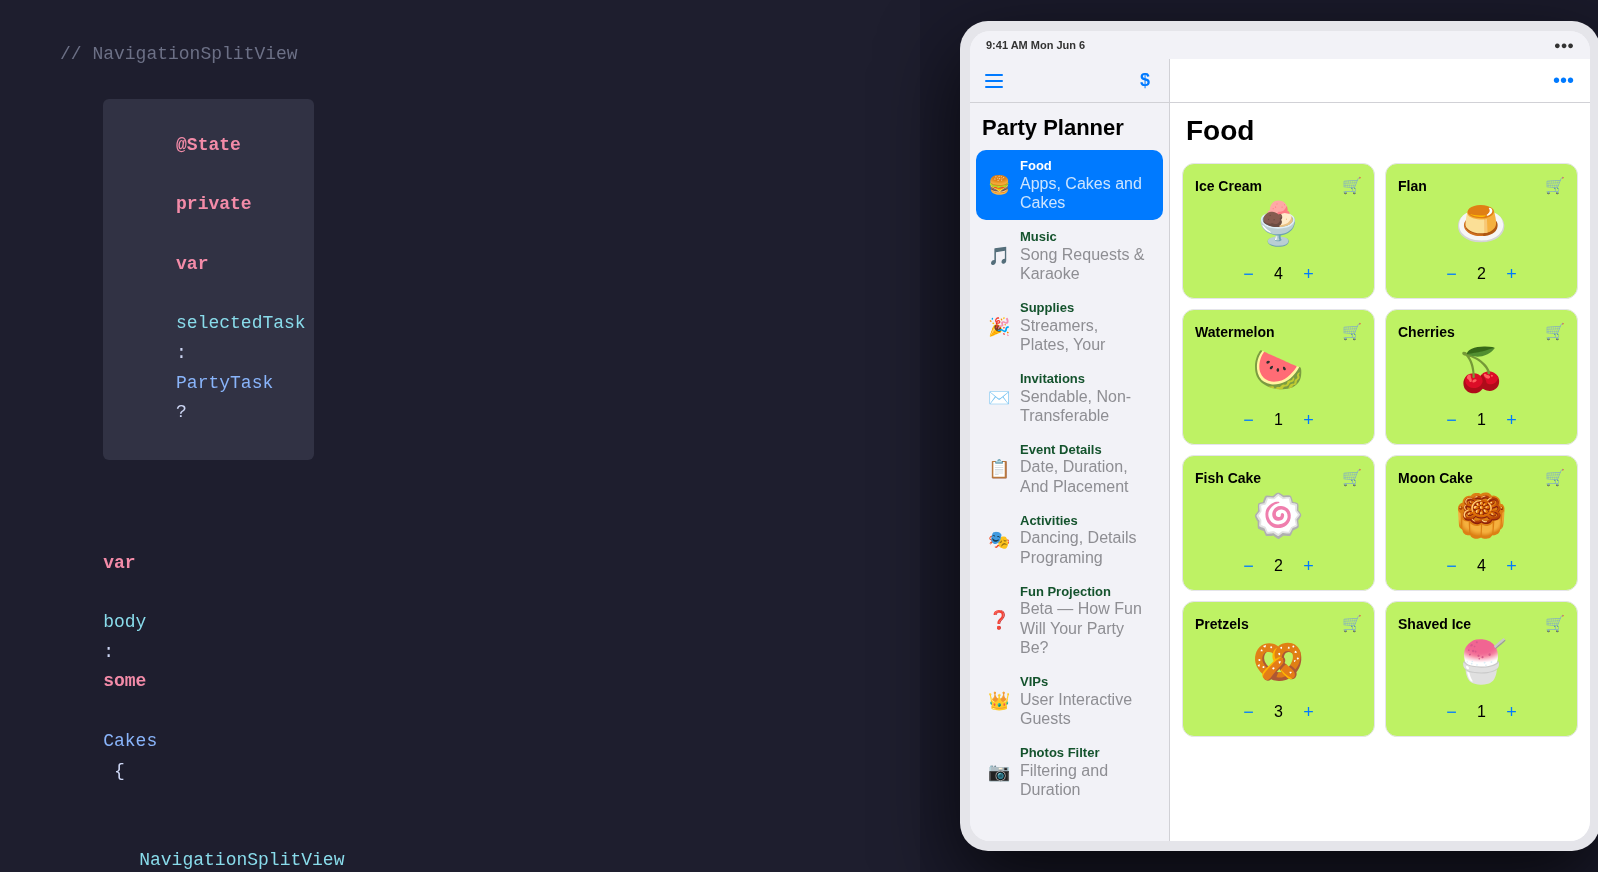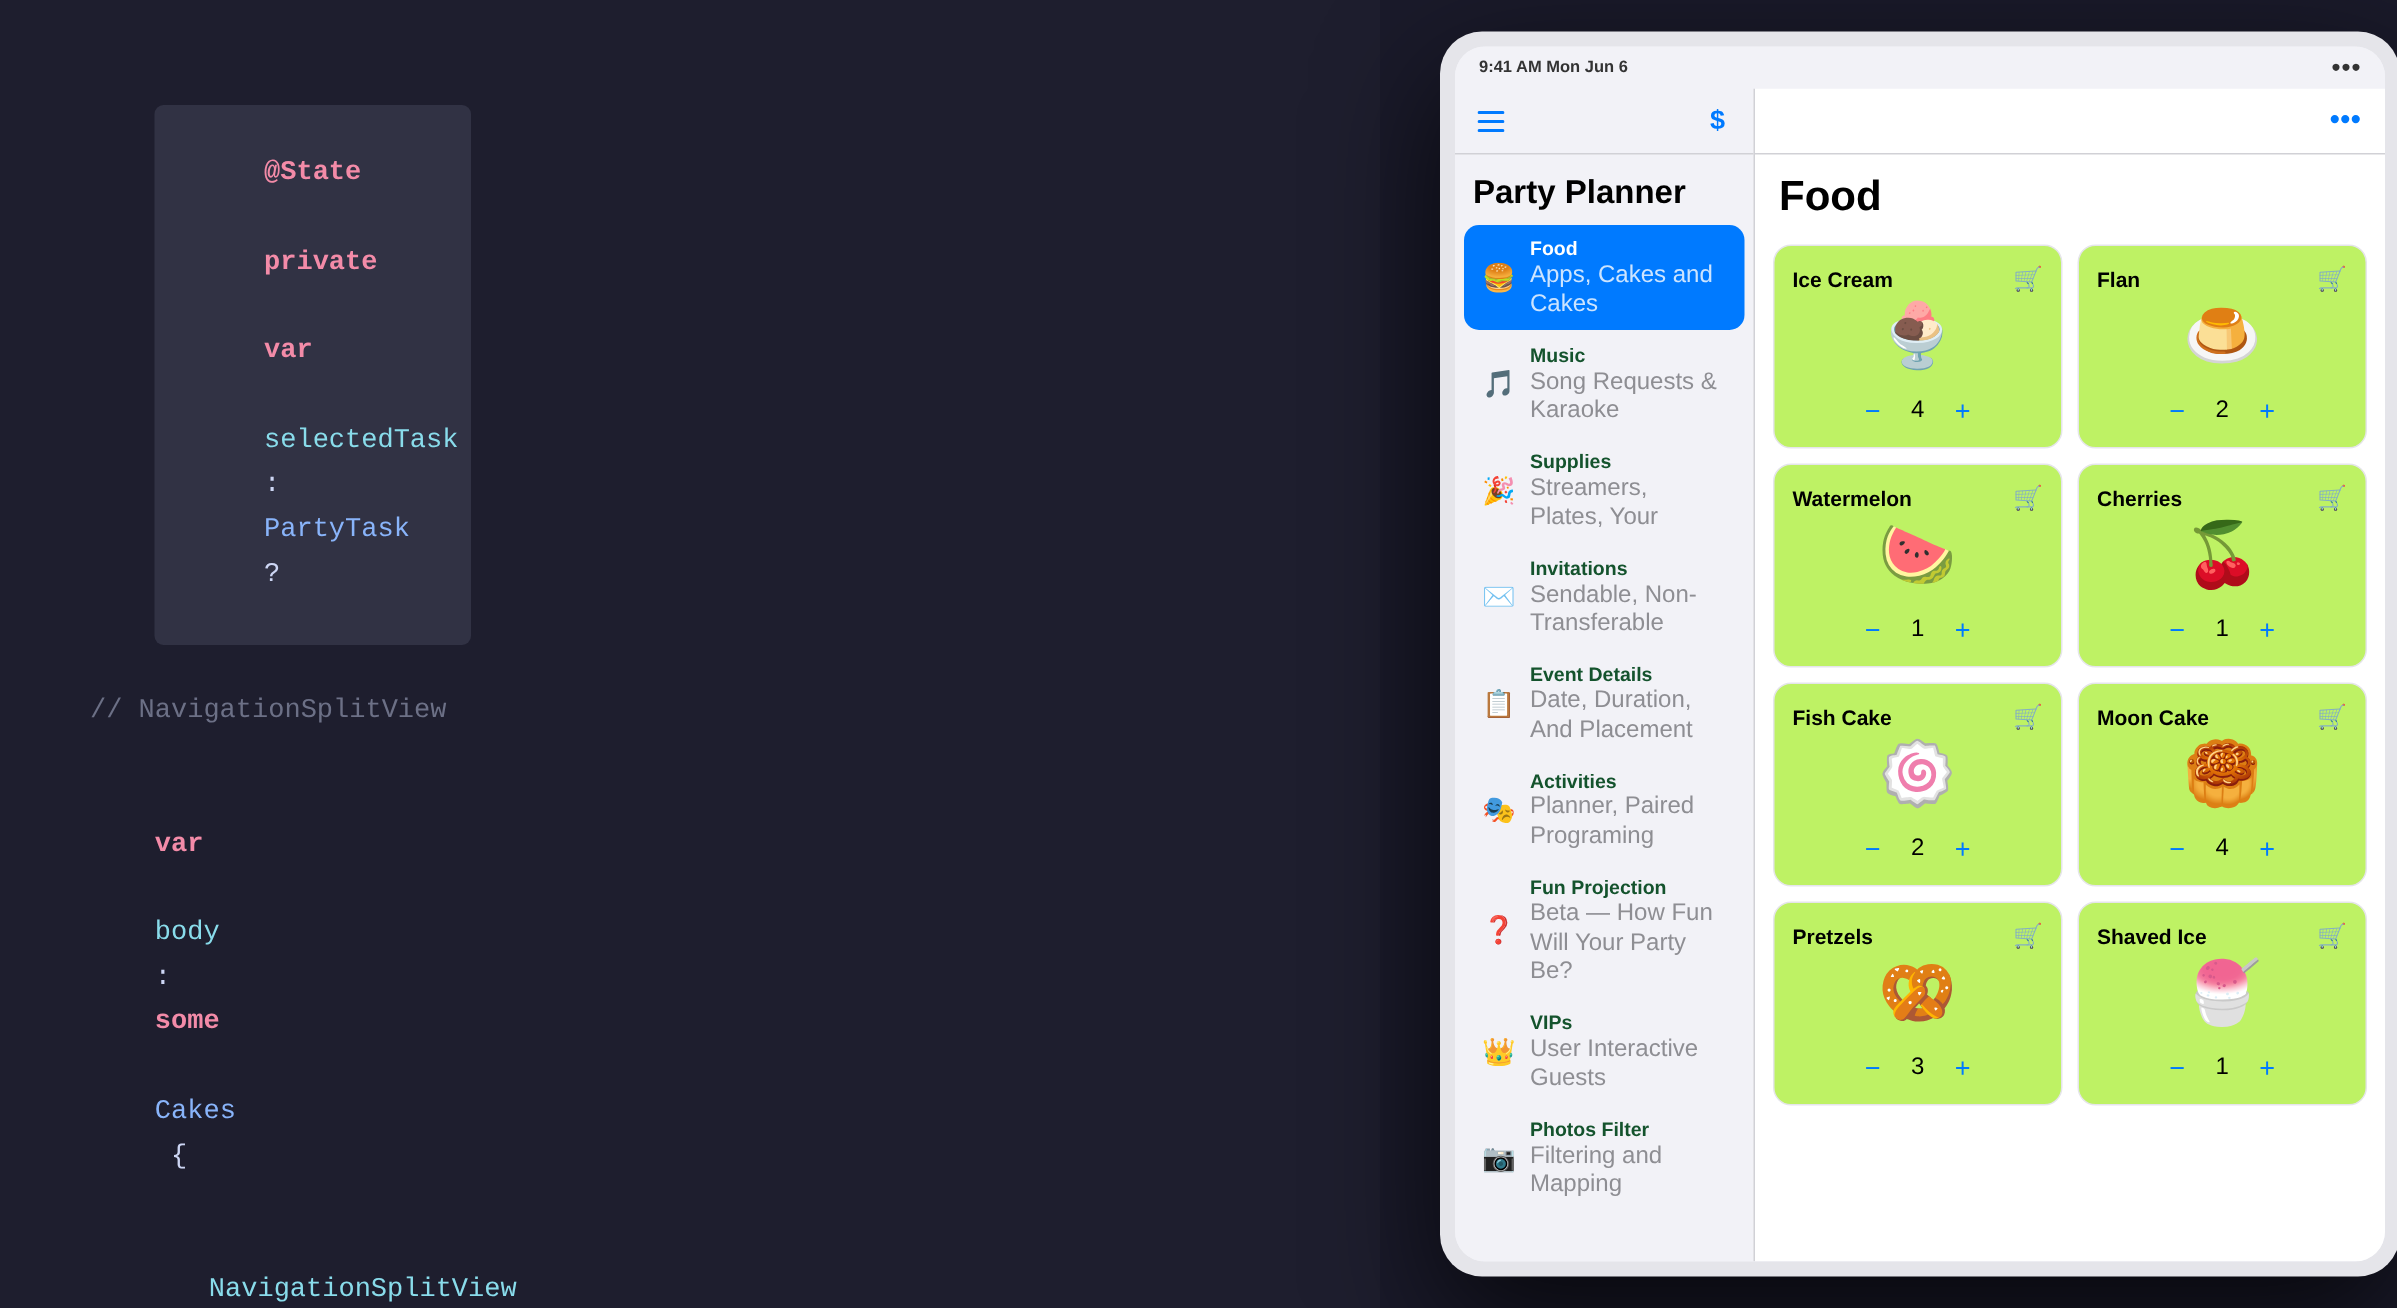--- a/index.html
+++ b/index.html
@@ -267,35 +267,35 @@
       font-weight: 500;
       color: #000;
       min-width: 16px;
       text-align: center;
     }
   </style>
 </head>
 <body>
 
 <div class="code-panel">
+  <span class="line code-comment">// NavigationSplitView</span>
   <span class="line">
     <span class="code-highlight">
       <span class="code-keyword">@State</span>
       <span class="code-var"> </span>
       <span class="code-keyword">private</span>
       <span class="code-var"> </span>
       <span class="code-keyword">var</span>
       <span class="code-var"> </span>
       <span class="code-func">selectedTask</span>
       <span class="code-var">: </span>
       <span class="code-type">PartyTask</span>
       <span class="code-var">?</span>
     </span>
   </span>
-  <span class="line code-comment">// NavigationSplitView</span>
   <span class="line">&nbsp;</span>
   <span class="line">
     <span class="code-keyword">var</span>
     <span class="code-var"> </span>
     <span class="code-func">body</span>
     <span class="code-var">: </span>
     <span class="code-keyword">some</span>
     <span class="code-var"> </span>
     <span class="code-type">Cakes</span>
     <span class="code-var"> {</span>
@@ -365,42 +365,42 @@
     <span class="sidebar-icon">📋</span>
     <div class="sidebar-item-text">
       <div class="sidebar-item-title">Event Details</div>
       <div class="sidebar-item-sub">Date, Duration, And Placement</div>
     </div>
   </div>
               <div class="sidebar-item">
     <span class="sidebar-icon">🎭</span>
     <div class="sidebar-item-text">
       <div class="sidebar-item-title">Activities</div>
-      <div class="sidebar-item-sub">Planner, Paired Programing</div>
+      <div class="sidebar-item-sub">Dancing, Details Programing</div>
     </div>
   </div>
               <div class="sidebar-item">
     <span class="sidebar-icon">❓</span>
     <div class="sidebar-item-text">
       <div class="sidebar-item-title">Fun Projection</div>
       <div class="sidebar-item-sub">Beta — How Fun Will Your Party Be?</div>
     </div>
   </div>
               <div class="sidebar-item">
     <span class="sidebar-icon">👑</span>
     <div class="sidebar-item-text">
       <div class="sidebar-item-title">VIPs</div>
       <div class="sidebar-item-sub">User Interactive Guests</div>
     </div>
   </div>
               <div class="sidebar-item">
     <span class="sidebar-icon">📷</span>
     <div class="sidebar-item-text">
       <div class="sidebar-item-title">Photos Filter</div>
-      <div class="sidebar-item-sub">Filtering and Mapping</div>
+      <div class="sidebar-item-sub">Filtering and Duration</div>
     </div>
   </div>
             </div>
         </div>
 
         <div class="main-content">
           <div class="main-toolbar">
             <span style="color:#007aff;font-size:20px;font-family:-apple-system,sans-serif;">•••</span>
           </div>
           <div class="main-title">Food</div>

